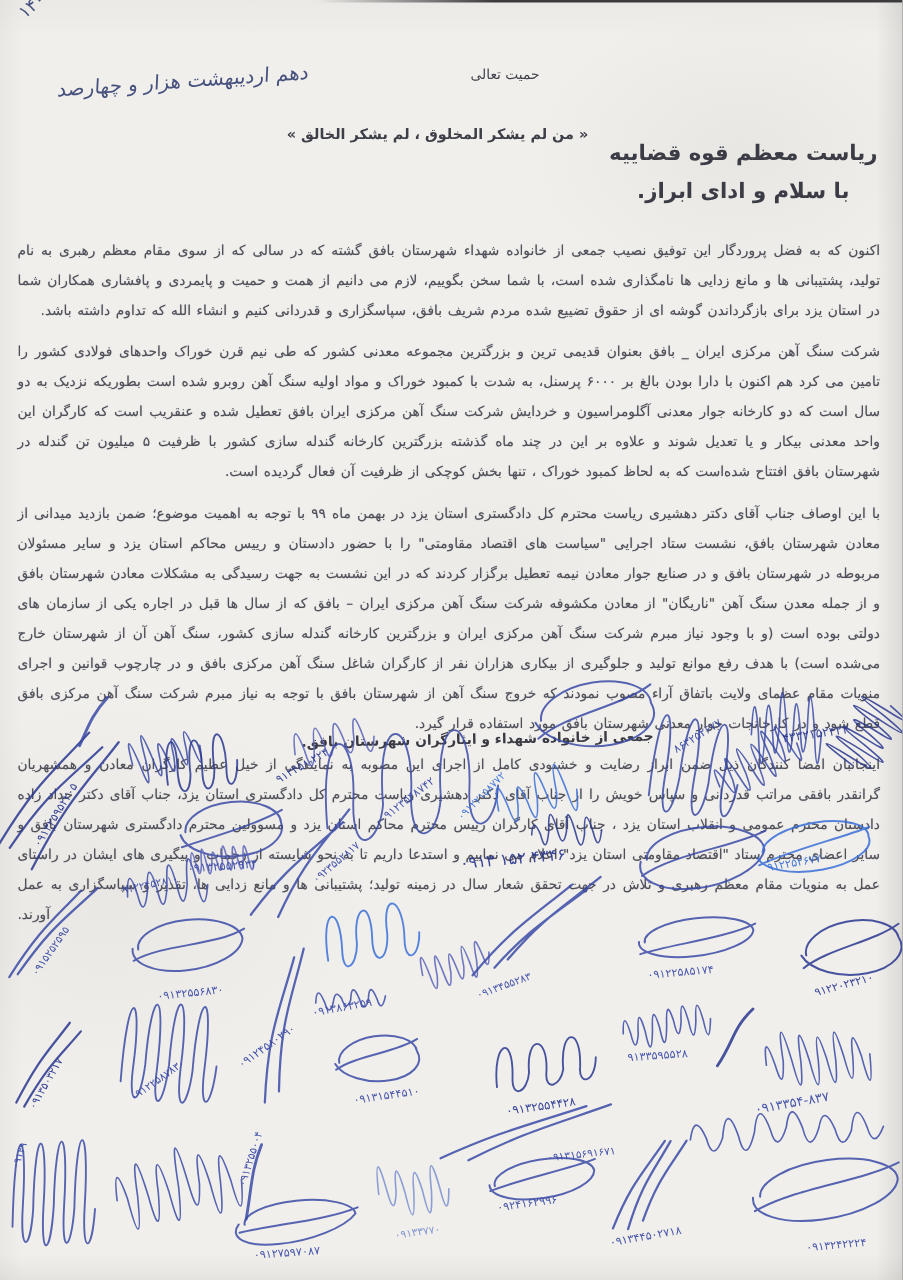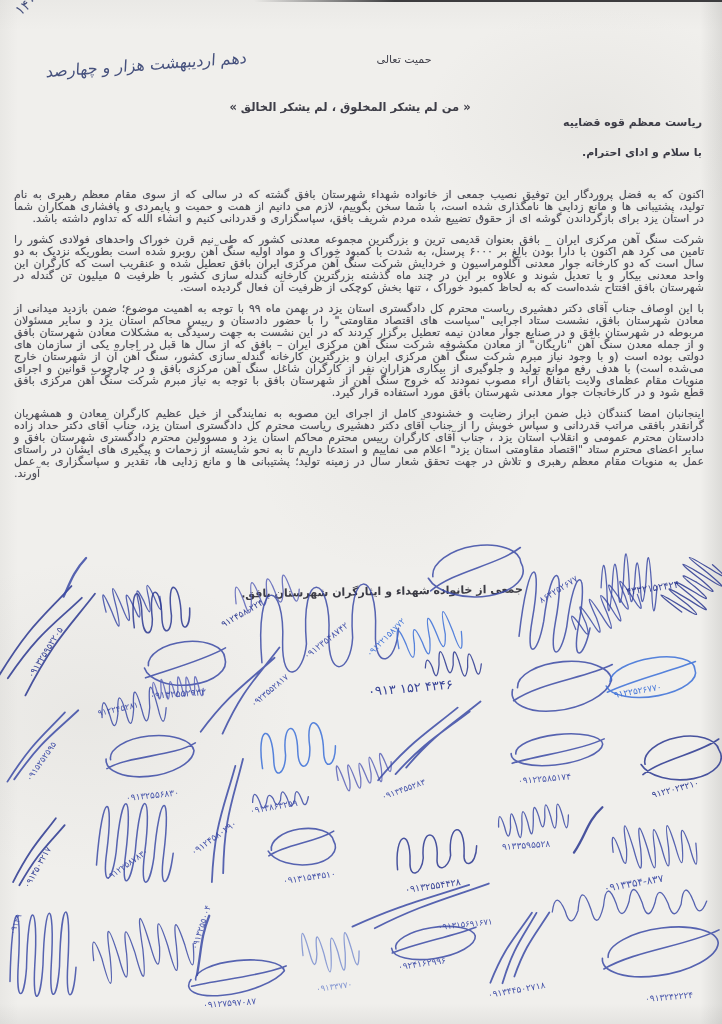--- a/index.html
+++ b/index.html
@@ -13,24 +13,24 @@
       linear-gradient(to right, rgba(130,130,128,.07), transparent 2.5%, transparent 97%, rgba(110,110,108,.16)),
       linear-gradient(to bottom, rgba(120,120,118,.05), transparent 3%, transparent 98%, rgba(120,120,118,.10)),
       #f0efec;
   }
   .top-line{position:absolute;top:0;right:0;width:468px;height:2px;background:linear-gradient(to left,#3c3c3e 70%,rgba(60,60,62,0));}
   .hw{position:absolute;color:#46517d;white-space:nowrap;}
   .hw-date{left:12px;top:6px;font-size:14px;transform:rotate(-40deg);transform-origin:left top;letter-spacing:1px;}
   .hw-dateline{left:46px;top:48px;font-size:16px;direction:rtl;transform:rotate(-4deg) skewX(-7deg);transform-origin:right top;letter-spacing:.5px;}
   .besmellah{position:absolute;left:404px;top:53px;transform:translateX(-50%);font-size:11px;color:#42424c;white-space:nowrap;direction:rtl;}
   .quote{position:absolute;left:350px;top:100px;transform:translateX(-50%);font-size:11.5px;font-weight:bold;color:#3e3e48;white-space:nowrap;direction:rtl;}
-  .addressee{position:absolute;right:20px;top:108px;direction:rtl;text-align:right;font-size:11px;font-weight:bold;color:#3c3c46;line-height:30px;}
+  .addressee{position:absolute;right:20px;top:108px;direction:rtl;text-align:center;font-size:17px;font-weight:bold;color:#3c3c46;line-height:30px;}
   .letter-body{position:absolute;left:14px;top:189px;width:690px;direction:rtl;}
   .letter-body p{
-    margin:0 0 9px;font-size:11px;line-height:12px;color:#50505a;
+    margin:0 0 9px;font-size:11px;line-height:24px;color:#50505a;
     text-align:justify;text-align-last:right;word-spacing:1px;
     text-shadow:0 0 .7px rgba(80,80,90,.5);
   }
   .letter-body p.last-left{text-align-last:left;}
   .caption{position:absolute;left:382px;top:585px;transform:translateX(-50%) rotate(-1deg);
     font-size:11px;font-weight:bold;color:#3b3b44;white-space:nowrap;direction:rtl;}
   .sig-svg{position:absolute;left:0;top:0;width:722px;height:1024px;overflow:visible;}
   .ph{position:absolute;direction:ltr;white-space:nowrap;transform-origin:left center;opacity:.92;}
 </style>
 </head>
@@ -40,21 +40,21 @@
   <div class="top-line"></div>
 
   <div class="hw hw-date">۱۴۰۰/۲/۱۰</div>
   <div class="hw hw-dateline">دهم اردیبهشت هزار و چهارصد</div>
 
   <div class="besmellah">حمیت تعالی</div>
   <div class="quote">« من لم یشکر المخلوق ، لم یشکر الخالق »</div>
 
   <div class="addressee">
     <div>ریاست معظم قوه قضاییه</div>
-    <div>با سلام و ادای احترام.</div>
+    <div>با سلام و ادای ابراز.</div>
   </div>
 
   <div class="letter-body">
     <p>اکنون که به فضل پروردگار این توفیق نصیب جمعی از خانواده شهداء شهرستان بافق گشته که در سالی که از سوی مقام معظم رهبری به نام تولید، پشتیبانی ها و مانع زدایی ها نامگذاری شده است، با شما سخن بگوییم، لازم می دانیم از همت و حمیت و پایمردی و پافشاری همکاران شما در استان یزد برای بازگرداندن گوشه ای از حقوق تضییع شده مردم شریف بافق، سپاسگزاری و قدردانی کنیم و انشاء الله که تداوم داشته باشد.</p>
     <p>شرکت سنگ آهن مرکزی ایران _ بافق بعنوان قدیمی ترین و بزرگترین مجموعه معدنی کشور که طی نیم قرن خوراک واحدهای فولادی کشور را تامین می کرد هم اکنون با دارا بودن بالغ بر ۶۰۰۰ پرسنل، به شدت با کمبود خوراک و مواد اولیه سنگ آهن روبرو شده است بطوریکه نزدیک به دو سال است که دو کارخانه جوار معدنی آگلومراسیون و خردایش شرکت سنگ آهن مرکزی ایران بافق تعطیل شده و عنقریب است که کارگران این واحد معدنی بیکار و یا تعدیل شوند و علاوه بر این در چند ماه گذشته بزرگترین کارخانه گندله سازی کشور با ظرفیت ۵ میلیون تن گندله در شهرستان بافق افتتاح شده‌است که به لحاظ کمبود خوراک ، تنها بخش کوچکی از ظرفیت آن فعال گردیده است.</p>
     <p>با این اوصاف جناب آقای دکتر دهشیری ریاست محترم کل دادگستری استان یزد در بهمن ماه ۹۹ با توجه به اهمیت موضوع؛ ضمن بازدید میدانی از معادن شهرستان بافق، نشست ستاد اجرایی "سیاست های اقتصاد مقاومتی" را با حضور دادستان و رییس محاکم استان یزد و سایر مسئولان مربوطه در شهرستان بافق و در صنایع جوار معادن نیمه تعطیل برگزار کردند که در این نشست به جهت رسیدگی به مشکلات معادن شهرستان بافق و از جمله معدن سنگ آهن "ناریگان" از معادن مکشوفه شرکت سنگ آهن مرکزی ایران – بافق که از سال ها قبل در اجاره یکی از سازمان های دولتی بوده است (و با وجود نیاز مبرم شرکت سنگ آهن مرکزی ایران و بزرگترین کارخانه گندله سازی کشور، سنگ آهن آن از شهرستان خارج می‌شده است) با هدف رفع موانع تولید و جلوگیری از بیکاری هزاران نفر از کارگران شاغل سنگ آهن مرکزی بافق و در چارچوب قوانین و اجرای منویات مقام عظمای ولایت باتفاق آراء مصوب نمودند که خروج سنگ آهن از شهرستان بافق با توجه به نیاز مبرم شرکت سنگ آهن مرکزی بافق قطع شود و در کارخانجات جوار معدنی شهرستان بافق مورد استفاده قرار گیرد.</p>
     <p class="last-left">اینجانبان امضا کنندگان ذیل ضمن ابراز رضایت و خشنودی کامل از اجرای این مصوبه به نمایندگی از خیل عظیم کارگران معادن و همشهریان گرانقدر بافقی مراتب قدردانی و سپاس خویش را از جناب آقای دکتر دهشیری ریاست محترم کل دادگستری استان یزد، جناب آقای دکتر حداد زاده دادستان محترم عمومی و انقلاب استان یزد ، جناب آقای کارگران رییس محترم محاکم استان یزد و مسوولین محترم دادگستری شهرستان بافق و سایر اعضای محترم ستاد "اقتصاد مقاومتی استان یزد" اعلام می نماییم و استدعا داریم تا به نحو شایسته از زحمات و پیگیری های ایشان در راستای عمل به منویات مقام معظم رهبری و تلاش در جهت تحقق شعار سال در زمینه تولید؛ پشتیبانی ها و مانع زدایی ها، تقدیر و سپاسگزاری به عمل آورند.</p>
   </div>
 
   <div class="caption">جمعی از خانواده شهداء و ایثارگران شهرستان بافق.</div>

